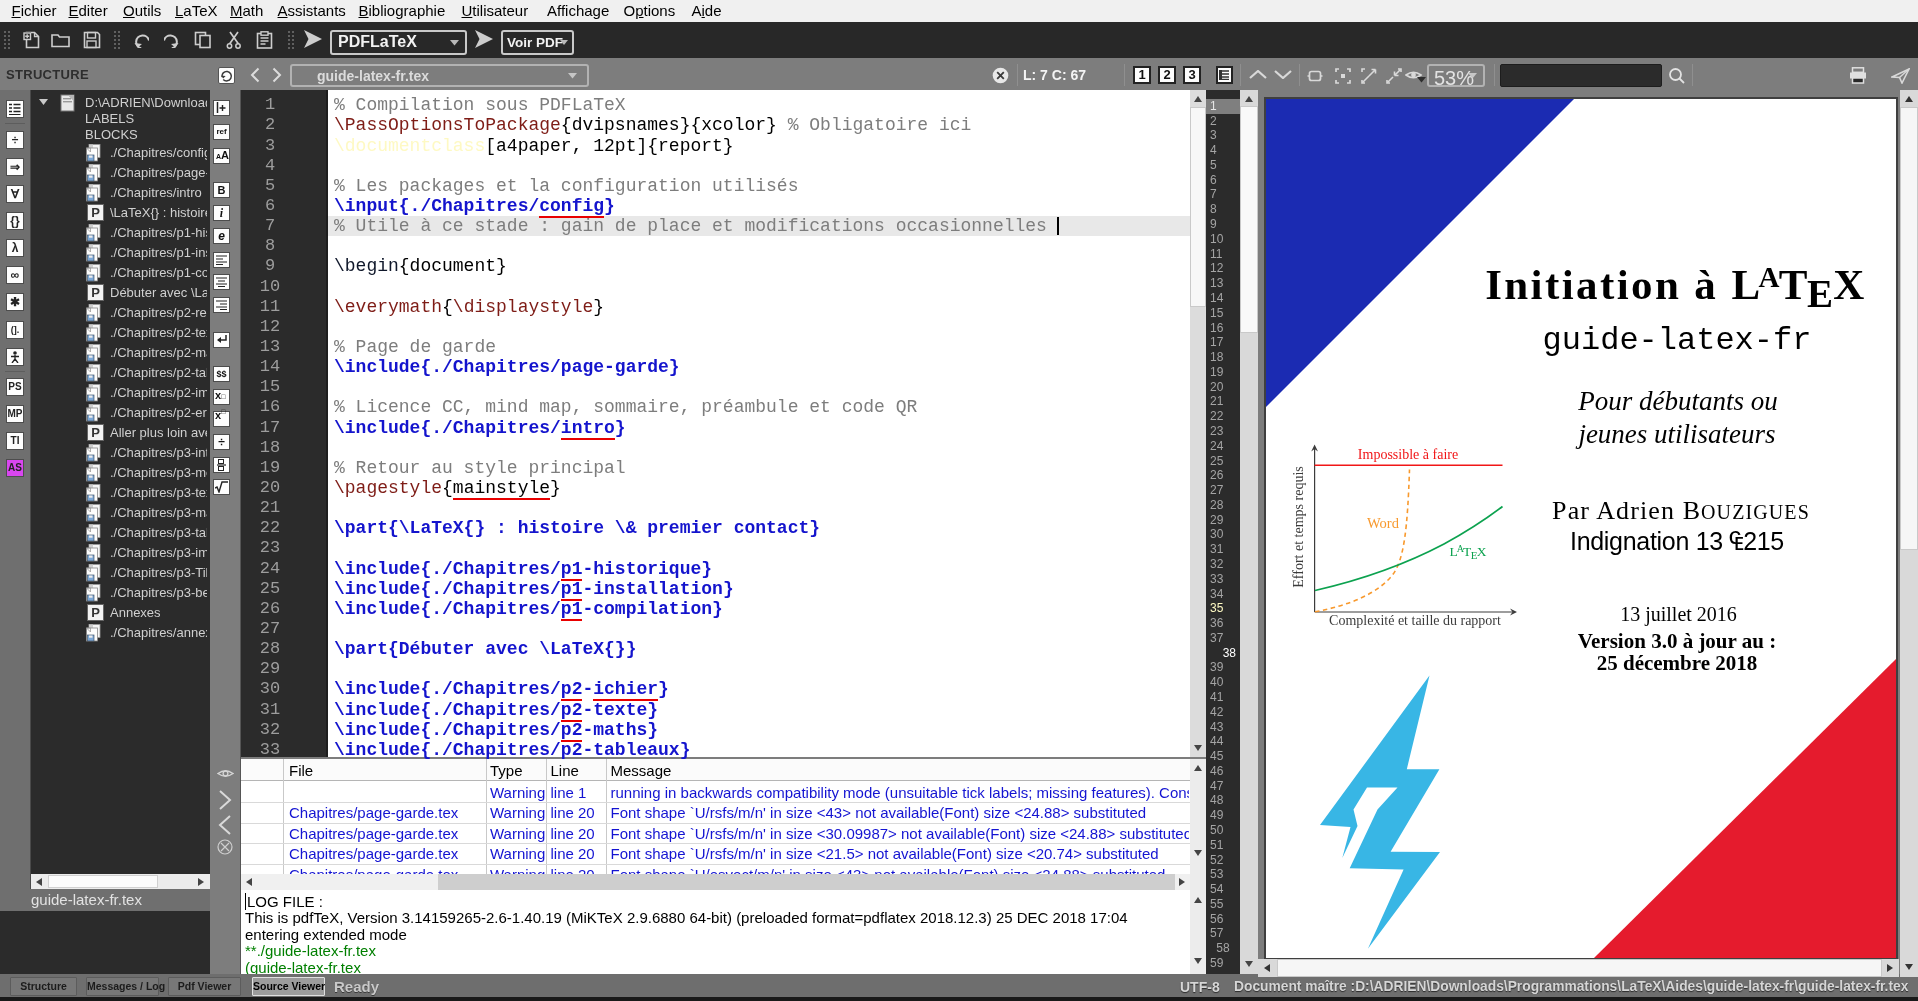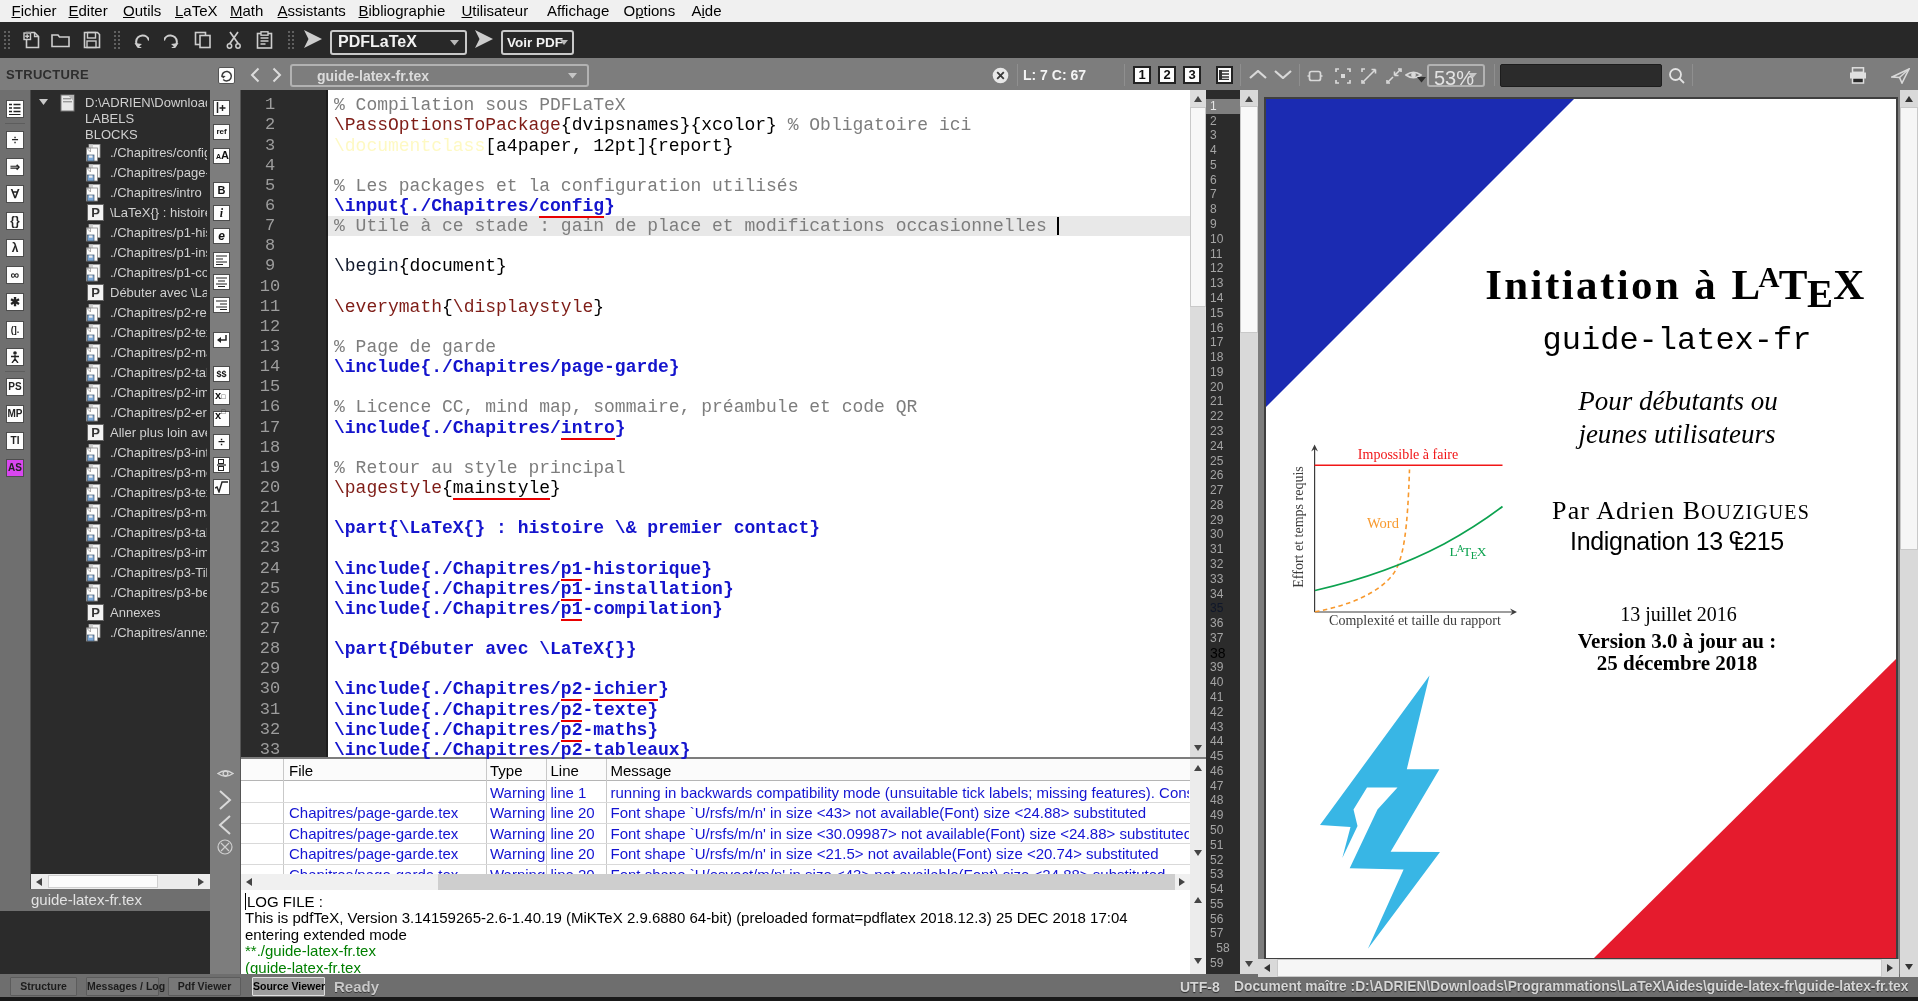--- a/index.html
+++ b/index.html
@@ -663,24 +663,24 @@
 <div class="abs" style="left:1210px;top:453.52px;width:26px;height:14.78px;line-height:14.78px;font-size:12px;color:#a5a5a5;">25</div>
 <div class="abs" style="left:1210px;top:468.30px;width:26px;height:14.78px;line-height:14.78px;font-size:12px;color:#a5a5a5;">26</div>
 <div class="abs" style="left:1210px;top:483.08px;width:26px;height:14.78px;line-height:14.78px;font-size:12px;color:#a5a5a5;">27</div>
 <div class="abs" style="left:1210px;top:497.86px;width:26px;height:14.78px;line-height:14.78px;font-size:12px;color:#a5a5a5;">28</div>
 <div class="abs" style="left:1210px;top:512.64px;width:26px;height:14.78px;line-height:14.78px;font-size:12px;color:#a5a5a5;">29</div>
 <div class="abs" style="left:1210px;top:527.42px;width:26px;height:14.78px;line-height:14.78px;font-size:12px;color:#a5a5a5;">30</div>
 <div class="abs" style="left:1210px;top:542.20px;width:26px;height:14.78px;line-height:14.78px;font-size:12px;color:#a5a5a5;">31</div>
 <div class="abs" style="left:1210px;top:556.98px;width:26px;height:14.78px;line-height:14.78px;font-size:12px;color:#a5a5a5;">32</div>
 <div class="abs" style="left:1210px;top:571.76px;width:26px;height:14.78px;line-height:14.78px;font-size:12px;color:#a5a5a5;">33</div>
 <div class="abs" style="left:1210px;top:586.54px;width:26px;height:14.78px;line-height:14.78px;font-size:12px;color:#a5a5a5;">34</div>
-<div class="abs" style="left:1210px;top:601.32px;width:26px;height:14.78px;line-height:14.78px;font-size:12px;color:#0f172a;">35</div>
+<div class="abs" style="left:1210px;top:601.32px;width:26px;height:14.78px;line-height:14.78px;font-size:12px;color:#fef9c3;">35</div>
 <div class="abs" style="left:1210px;top:616.10px;width:26px;height:14.78px;line-height:14.78px;font-size:12px;color:#a5a5a5;">36</div>
 <div class="abs" style="left:1210px;top:630.88px;width:26px;height:14.78px;line-height:14.78px;font-size:12px;color:#a5a5a5;">37</div>
-<div class="abs" style="left:1210px;top:645.66px;width:26px;height:14.78px;line-height:14.78px;font-size:14px;color:#000000;">38</div>
+<div class="abs" style="left:1210px;top:645.66px;width:26px;height:14.78px;line-height:14.78px;font-size:12px;color:#ffffff;text-align:right;">38</div>
 <div class="abs" style="left:1210px;top:660.44px;width:26px;height:14.78px;line-height:14.78px;font-size:12px;color:#a5a5a5;">39</div>
 <div class="abs" style="left:1210px;top:675.22px;width:26px;height:14.78px;line-height:14.78px;font-size:12px;color:#a5a5a5;">40</div>
 <div class="abs" style="left:1210px;top:690.00px;width:26px;height:14.78px;line-height:14.78px;font-size:12px;color:#a5a5a5;">41</div>
 <div class="abs" style="left:1210px;top:704.78px;width:26px;height:14.78px;line-height:14.78px;font-size:12px;color:#a5a5a5;">42</div>
 <div class="abs" style="left:1210px;top:719.56px;width:26px;height:14.78px;line-height:14.78px;font-size:12px;color:#a5a5a5;">43</div>
 <div class="abs" style="left:1210px;top:734.34px;width:26px;height:14.78px;line-height:14.78px;font-size:12px;color:#a5a5a5;">44</div>
 <div class="abs" style="left:1210px;top:749.12px;width:26px;height:14.78px;line-height:14.78px;font-size:12px;color:#a5a5a5;">45</div>
 <div class="abs" style="left:1210px;top:763.90px;width:26px;height:14.78px;line-height:14.78px;font-size:12px;color:#a5a5a5;">46</div>
 <div class="abs" style="left:1210px;top:778.68px;width:26px;height:14.78px;line-height:14.78px;font-size:12px;color:#a5a5a5;">47</div>
 <div class="abs" style="left:1210px;top:793.46px;width:26px;height:14.78px;line-height:14.78px;font-size:12px;color:#a5a5a5;">48</div>

